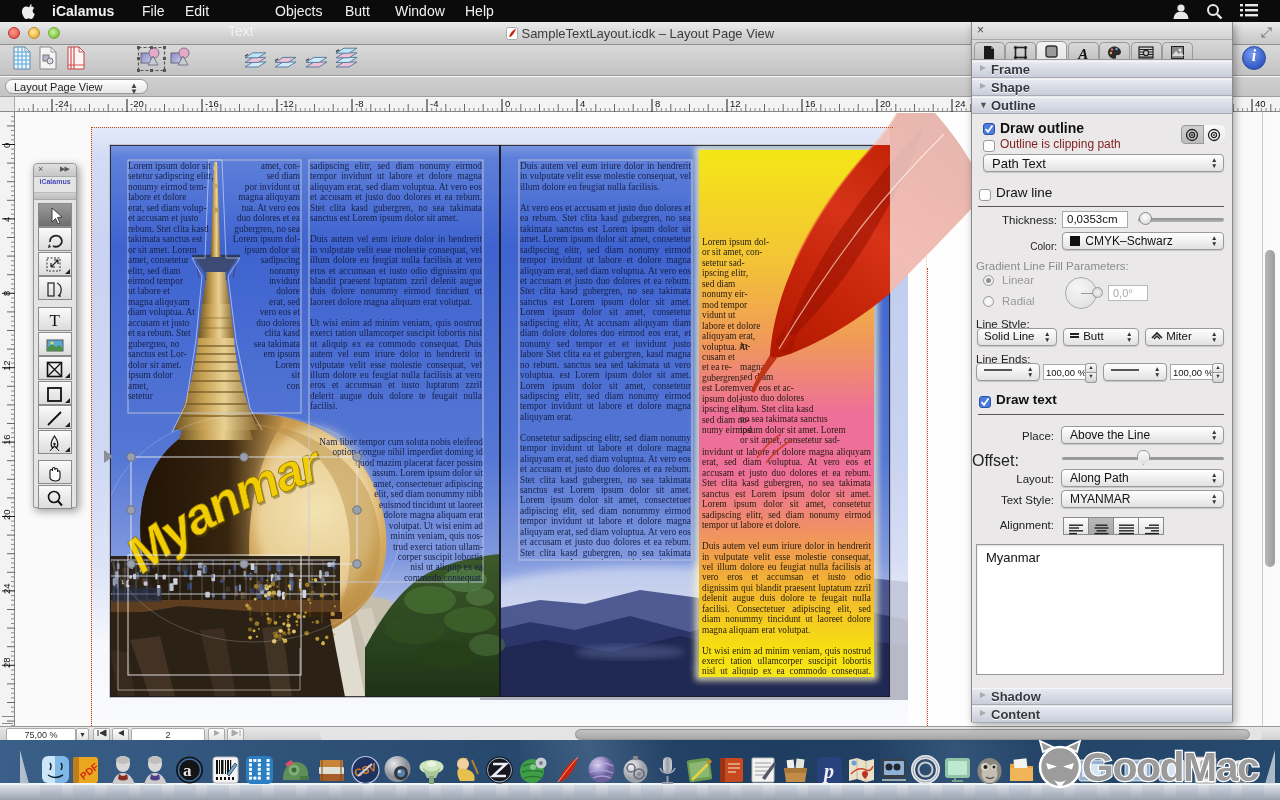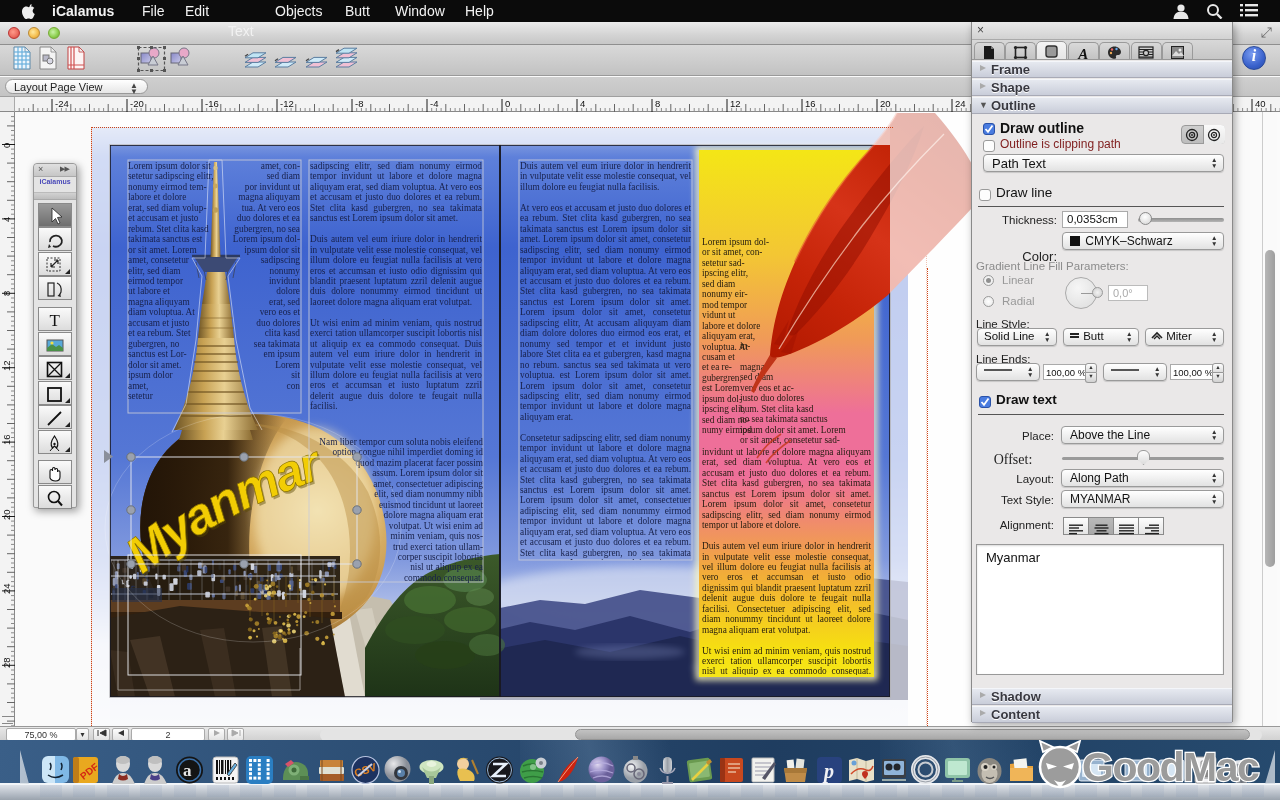--- a/index.html
+++ b/index.html
@@ -39,20 +39,24 @@
   .tcol p.pp{margin:0 0 10.45px 0;padding:0;}
 </style></head>
 <body>
 <div id="stage">
 
   <div class="abs" id="window">
     <div class="abs" id="titlebar">
       <div class="tl" style="left:8px;background:radial-gradient(circle at 4px 4px,#ff9a8a,#ec6c60 55%,#c33b30);border:.5px solid #b33;"></div>
       <div class="tl" style="left:28px;background:radial-gradient(circle at 4px 4px,#ffe9a0,#f5bf4f 55%,#d2963a);border:.5px solid #b83;"></div>
       <div class="tl" style="left:48px;background:radial-gradient(circle at 4px 4px,#c9f2a9,#8fd152 55%,#61a136);border:.5px solid #7a3;"></div>
+      <div class="abs" id="titletext"><svg width="12" height="13" style="vertical-align:-2px">
+            <rect x="0.5" y="0.5" width="11" height="12" rx="2" fill="#fdfdfd" stroke="#aaa"></rect>
+            <path d="M3 10 C4 6 7 3 10 1.5 C9 5 7 8 4.5 9.8 Z" fill="#c62408"></path>
+          </svg> SampleTextLayout.icdk – Layout Page View</div>
       <div class="abs" style="right:8px;top:2px;font-size:14px;color:#666;transform:rotate(0deg)">⤢</div>
     </div>
     <div class="abs" id="toolbar">
         <svg width="20" height="26" style="position:absolute;left:12px;top:1px">
           <path d="M2 1 h11 l5 5 v17 h-16 Z" fill="#eef6fc" stroke="#5a88a8" stroke-width="1"></path>
           <path d="M13 1 l5 5 h-5 Z" fill="#eee" stroke="#5a88a8" stroke-width="0.8"></path>
           <g stroke="#6ab0dc" stroke-width="1.2">
             <path d="M2 6 h16"></path>
             <path d="M2 10 h16"></path>
             <path d="M2 14 h16"></path>
@@ -724,21 +728,21 @@
           <rect x="0.5" y="0.5" width="11" height="11" rx="2.5" fill="#fdfdfd" stroke="#9a9a9a"></rect>
         </svg></div>
 <div class="abs" style="left:24px;top:164px;font-size:12px;font-weight:400;color:#111;"></div>
 <div class="abs" style="left:24px;top:163px;font-size:13.5px;color:#111;">Draw line</div>
 <div class="abs" style="left:6px;top:184px;width:246px;height:0;border-top:1px solid #555;"></div>
 <div class="abs" style="left:0px;top:192px;width:85px;text-align:right;font-size:11.5px;color:#222;">Thickness:</div>
 <div class="abs" style="left:90px;top:189px;width:66px;height:17px;background:#fff;border:1px solid #aaa;"></div>
 <div class="abs" style="left:95px;top:191px;font-size:11.5px;color:#111;">0,0353cm</div>
 <div class="abs" style="left:166px;top:196px;width:86px;height:4px;background:linear-gradient(#8e8e8e,#b5b5b5);border-radius:2px;"></div>
 <div class="abs" style="left:167px;top:190px;width:13px;height:13px;border-radius:50%;background:radial-gradient(circle at 5px 4px,#ffffff,#d2d2d2);border:1px solid #8a8a8a;"></div>
-<div class="abs" style="left:0px;top:227px;width:85px;text-align:right;font-size:13px;color:#222;">Color:</div>
+<div class="abs" style="left:0px;top:219px;width:85px;text-align:right;font-size:10px;color:#222;">Color:</div>
 <div class="abs" style="left:90px;top:210px;width:162px;height:18px;background:linear-gradient(#ffffff,#e2e2e2);border:1px solid #9a9a9a;border-radius:4px;box-shadow:0 1px 1px rgba(0,0,0,.15);"></div>
 <div class="abs" style="left:98px;top:212px;font-size:12px;color:#111;white-space:nowrap;"><span style="display:inline-block;width:10px;height:10px;background:#111;margin:0 2px -1px 0;"></span>&nbsp;CMYK–Schwarz</div>
 <div class="abs" style="left:239px;top:212.5px;font-size:6.5px;color:#333;line-height:6px;">▲<br>▼</div>
 <div class="abs" style="left:4px;top:238px;font-size:11.5px;color:#8c8c8c;">Gradient Line Fill Parameters:</div>
 <div class="abs" style="left:11px;top:253px;width:11px;height:11px;border-radius:50%;background:radial-gradient(#fff,#e6e6e6);border:1px solid #9a9a9a;"></div>
 <div class="abs" style="left:14px;top:256px;width:5px;height:5px;border-radius:50%;background:#909090;"></div>
 <div class="abs" style="left:30px;top:252px;font-size:11.5px;color:#999;">Linear</div>
 <div class="abs" style="left:11px;top:274px;width:11px;height:11px;border-radius:50%;background:radial-gradient(#fff,#e6e6e6);border:1px solid #9a9a9a;"></div>
 <div class="abs" style="left:30px;top:273px;font-size:11.5px;color:#999;">Radial</div>
 <div class="abs" style="left:93px;top:255px;width:32px;height:32px;border-radius:50%;background:radial-gradient(circle at 12px 10px,#f6f6f6,#dcdcdc);border:1px solid #aaa;"></div>
@@ -784,21 +788,21 @@
           <rect x="0.5" y="0.5" width="11" height="11" rx="2.5" fill="url(#na)" style="fill:#4a7ce0" stroke="#2a52a8"></rect>
           <path d="M2.5 6 L5 8.8 L9.5 2.5" stroke="#fff" stroke-width="1.8" fill="none"></path>
         </svg></div>
 <div class="abs" style="left:24px;top:371px;font-size:12px;font-weight:400;color:#111;"></div>
 <div class="abs" style="left:24px;top:370px;font-size:13.5px;color:#111;font-weight:600;">Draw text</div>
 <div class="abs" style="left:6px;top:392px;width:246px;height:0;border-top:1px solid #555;"></div>
 <div class="abs" style="left:0px;top:408px;width:82px;text-align:right;font-size:11.5px;color:#222;">Place:</div>
 <div class="abs" style="left:89px;top:404px;width:163px;height:18px;background:linear-gradient(#ffffff,#e2e2e2);border:1px solid #9a9a9a;border-radius:4px;box-shadow:0 1px 1px rgba(0,0,0,.15);"></div>
 <div class="abs" style="left:98px;top:406px;font-size:12px;color:#111;white-space:nowrap;">Above the Line</div>
 <div class="abs" style="left:239px;top:406.5px;font-size:6.5px;color:#333;line-height:6px;">▲<br>▼</div>
-<div class="abs" style="left:0px;top:430px;width:82px;text-align:center;font-size:14px;color:#222;font-family:Liberation Serif, serif;">Offset:</div>
+<div class="abs" style="left:0px;top:430px;width:82px;text-align:left;font-size:16px;color:#222;">Offset:</div>
 <div class="abs" style="left:90px;top:435px;width:162px;height:3px;background:#9a9a9a;border-radius:1.5px;"></div>
 <div class="abs" style="left:165px;top:428px;width:13px;height:15px;background:linear-gradient(#fdfdfd,#dcdcdc);border:1px solid #9a9a9a;border-radius:6px 6px 5px 5px;clip-path:polygon(0 0,100% 0,100% 60%,50% 100%,0 60%);"></div>
 <div class="abs" style="left:0px;top:451px;width:82px;text-align:right;font-size:11.5px;color:#222;">Layout:</div>
 <div class="abs" style="left:89px;top:447px;width:163px;height:18px;background:linear-gradient(#ffffff,#e2e2e2);border:1px solid #9a9a9a;border-radius:4px;box-shadow:0 1px 1px rgba(0,0,0,.15);"></div>
 <div class="abs" style="left:98px;top:449px;font-size:12px;color:#111;white-space:nowrap;">Along Path</div>
 <div class="abs" style="left:239px;top:449.5px;font-size:6.5px;color:#333;line-height:6px;">▲<br>▼</div>
 <div class="abs" style="left:0px;top:472px;width:82px;text-align:right;font-size:11.5px;color:#222;">Text Style:</div>
 <div class="abs" style="left:89px;top:468px;width:163px;height:18px;background:linear-gradient(#ffffff,#e2e2e2);border:1px solid #9a9a9a;border-radius:4px;box-shadow:0 1px 1px rgba(0,0,0,.15);"></div>
 <div class="abs" style="left:98px;top:470px;font-size:12px;color:#111;white-space:nowrap;">MYANMAR</div>
 <div class="abs" style="left:239px;top:470.5px;font-size:6.5px;color:#333;line-height:6px;">▲<br>▼</div>

